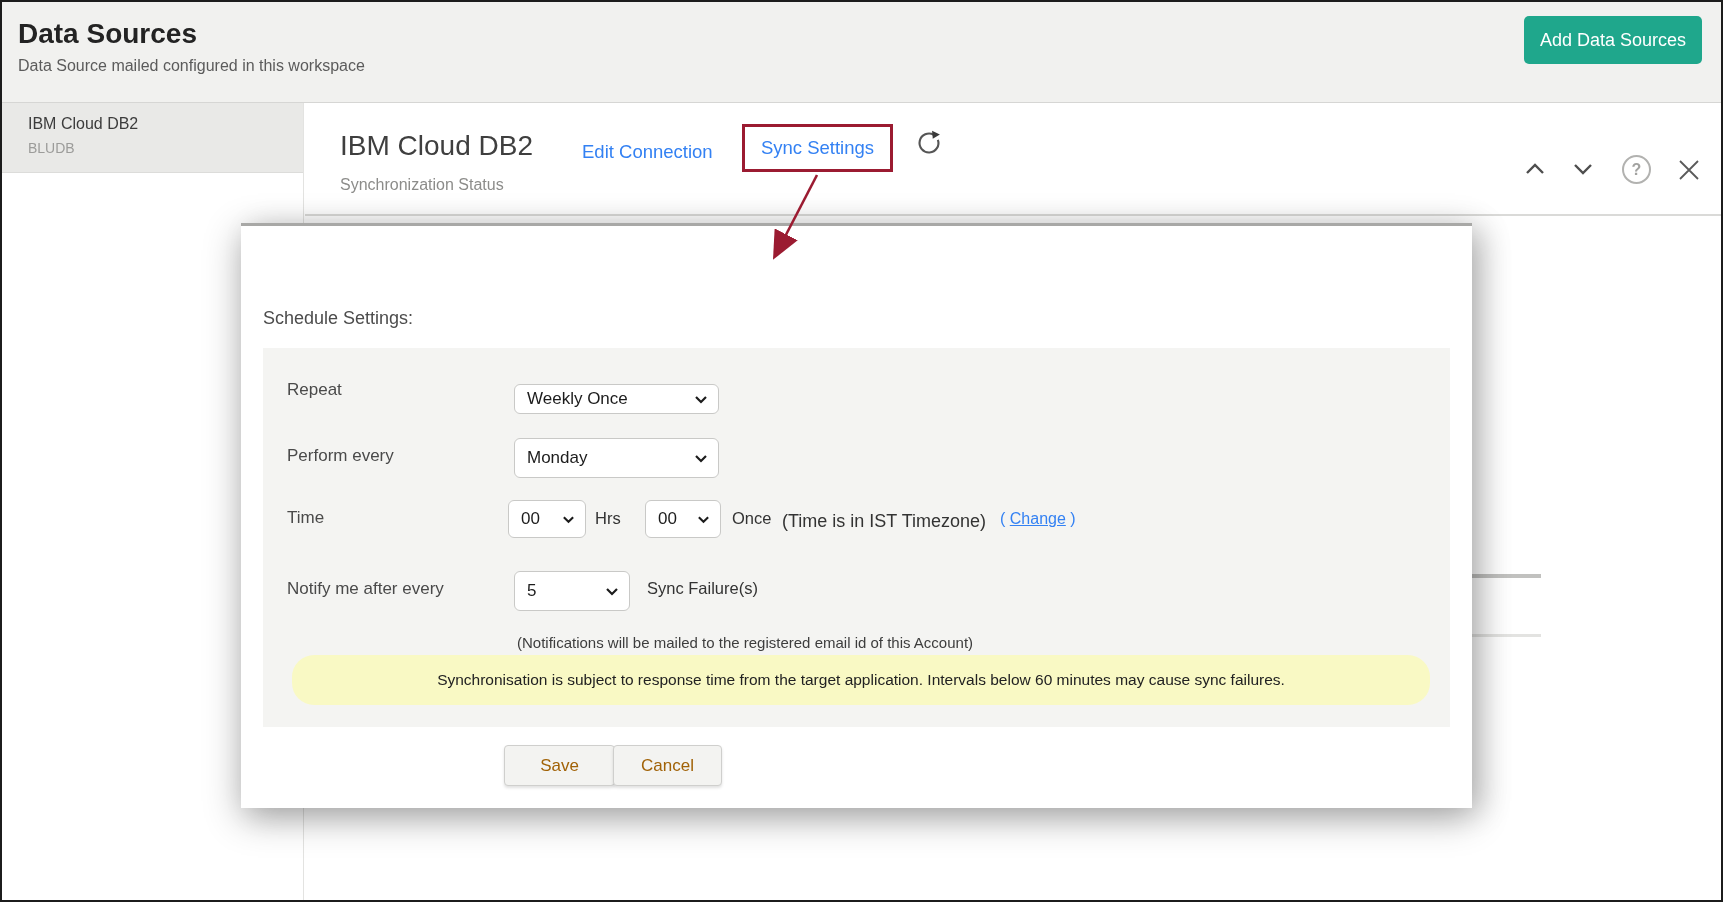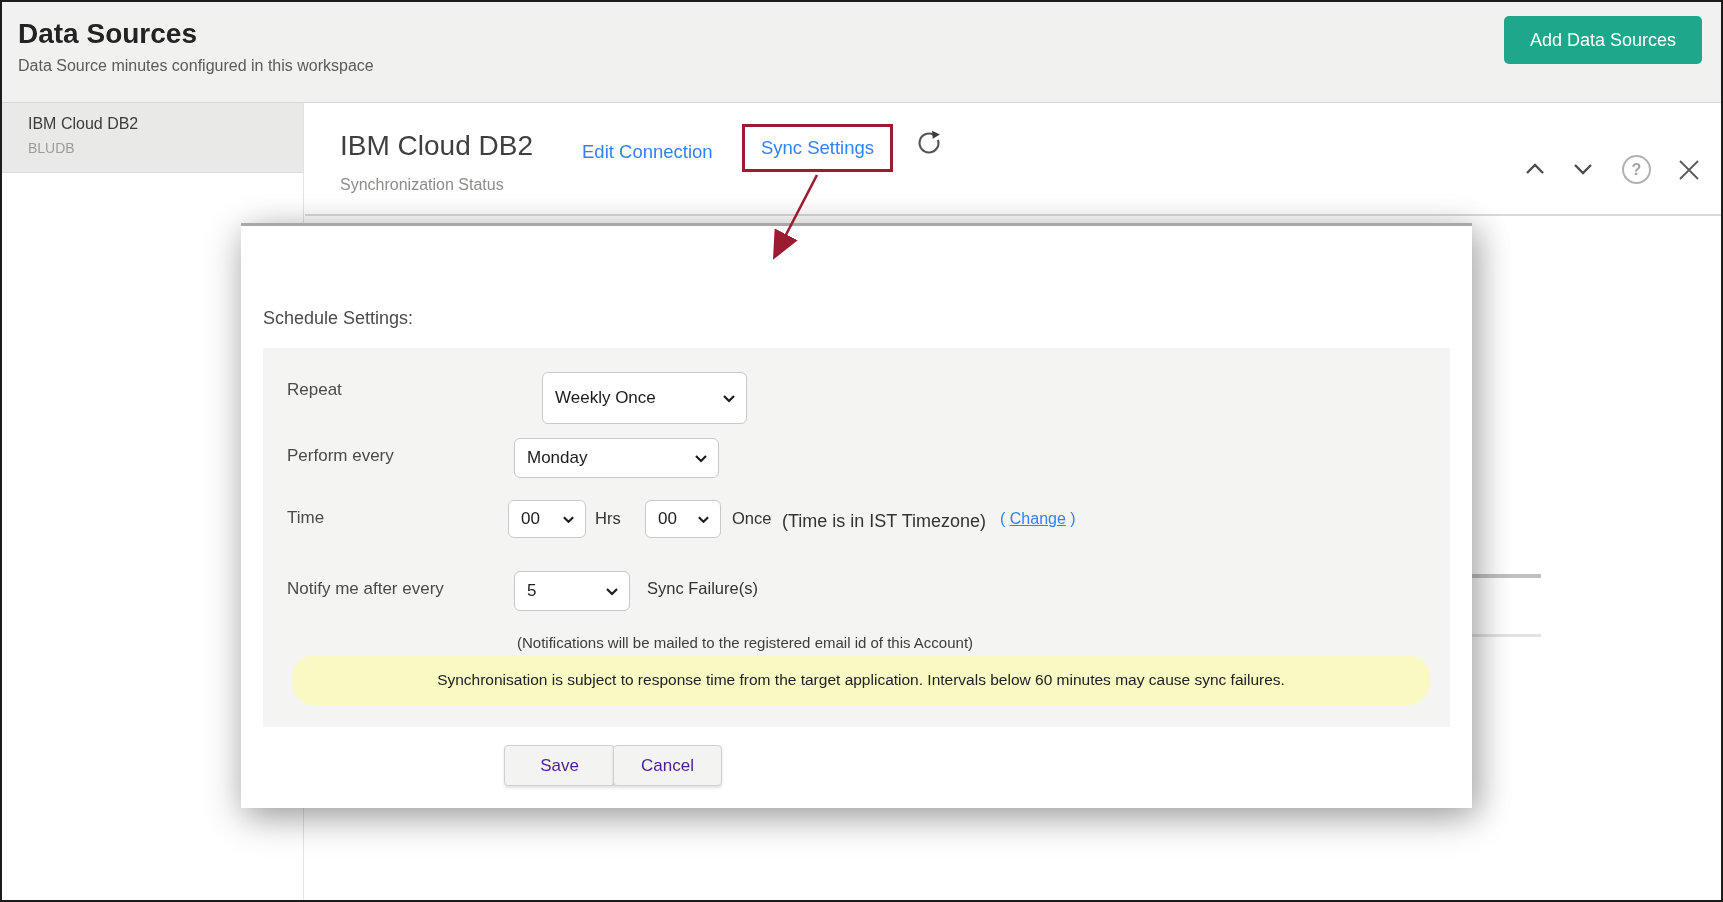--- a/index.html
+++ b/index.html
@@ -9,21 +9,21 @@
     --warning-bg:#f9f9c4;
   }
   *{box-sizing:border-box;margin:0;padding:0}
   body{background:#fff;font-family:"Liberation Sans","DejaVu Sans",sans-serif;}
   #screen{position:relative;width:1723px;height:902px;border:2px solid #1c1c1c;background:#fff;overflow:hidden;}
 
   
   .page-header{position:absolute;left:0;top:0;width:100%;height:101px;background:#f1f1ef;border-bottom:1px solid #d6d6d4;}
   .page-title{position:absolute;left:16px;top:16px;font-size:28px;font-weight:700;color:#232323;}
   .page-subtitle{position:absolute;left:16px;top:55px;font-size:16px;color:#5b5b5b;}
-  .add-btn{position:absolute;right:19px;top:14px;height:48px;padding:0 26px;background:var(--accent-green);color:#fff;
+  .add-btn{position:absolute;right:19px;top:14px;height:48px;padding:0 16px;background:var(--accent-green);color:#fff;
     font-size:18px;border:none;border-radius:5px;cursor:pointer;font-family:inherit;}
 
   
   .sidebar{position:absolute;left:0;top:101px;width:302px;height:799px;background:#fff;border-right:1px solid #e3e3e1;}
   .sidebar-item{height:70px;background:#e9e9e7;border-bottom:1px solid #dcdcda;padding:12px 0 0 26px;cursor:pointer;}
   .sidebar-item-name{font-size:16px;color:#3c3c3c;}
   .sidebar-item-detail{font-size:14px;color:#9c9c9a;margin-top:7px;}
 
   
   .main-title{position:absolute;left:338px;top:128px;font-size:28px;color:#3f3f3f;}
@@ -49,50 +49,50 @@
   .modal-header{position:absolute;left:0;top:0;width:100%;height:60px;background:#f4f4f2;border-bottom:1px solid #e7e7e5;}
   .modal-title{position:absolute;left:22px;top:0;line-height:58px;font-size:19.5px;font-weight:700;color:#1e1e1e;}
   .modal-close{position:absolute;right:18px;top:16px;width:26px;height:26px;cursor:pointer;}
   .section-heading{position:absolute;left:22px;top:82px;font-size:18px;color:#4c4c4c;}
   .sched-panel{position:absolute;left:22px;top:122px;width:1187px;height:379px;background:#f4f4f2;}
 
   .row-label{position:absolute;left:24px;font-size:17px;color:#4a4a4a;}
   .sel{position:absolute;background:#fff;border:1px solid #c9c9c7;border-radius:6px;display:flex;align-items:center;
     justify-content:space-between;padding:0 10px 0 12px;font-size:17px;color:#1c1c1c;cursor:pointer;}
   .sel svg{flex:0 0 auto;margin-left:8px;}
-  .lbl-repeat{top:32px;}     .sel-repeat{left:251px;top:24px;width:205px;height:52px;margin-left:28px;}
+  .lbl-repeat{top:32px;}     .sel-repeat{left:251px;top:36px;width:205px;height:30px;}
   .lbl-perform{top:98px;}    .sel-perform{left:251px;top:90px;width:205px;height:40px;}
   .lbl-time{top:160px;}
   .sel-hrs{left:245px;top:152px;width:78px;height:38px;}
   .unit-hrs{position:absolute;left:332px;top:161px;font-size:16.5px;color:#333;}
   .sel-mins{left:382px;top:152px;width:76px;height:38px;}
   .unit-mins{position:absolute;left:469px;top:161px;font-size:16.5px;color:#333;}
   .tz-note{position:absolute;left:519px;top:163px;font-size:18px;color:#333;}
   .change-link{position:absolute;left:737px;top:162px;font-size:16px;color:var(--link-blue);cursor:pointer;}
   .change-link .u{text-decoration:underline;}
   .lbl-notify{top:231px;}    .sel-notify{left:251px;top:223px;width:116px;height:40px;}
   .unit-notify{position:absolute;left:384px;top:231px;font-size:16.5px;color:#333;}
   .notify-note{position:absolute;left:254px;top:286px;font-size:15px;color:#3d3d3d;}
   .warning{position:absolute;left:29px;top:307px;width:1138px;height:50px;background:var(--warning-bg);
     display:flex;align-items:center;justify-content:center;font-size:15.5px;color:#222;border-radius:22px;}
   .btn{position:absolute;height:41px;background:#f3f3f1;border:1px solid #cfcfcd;border-radius:4px;
-    box-shadow:0 2px 3px rgba(0,0,0,.12);font-size:17px;color:#4c1d95;cursor:pointer;font-family:inherit;}
+    box-shadow:0 2px 3px rgba(0,0,0,.12);font-size:17px;color:#a16207;cursor:pointer;font-family:inherit;}
   .btn-save{left:263px;top:519px;width:111px;}
   .btn-cancel{left:372px;top:519px;width:109px;}
 
   .arrow-svg{position:absolute;left:0;top:0;z-index:60;pointer-events:none;}
 </style>
 </head>
 <body>
 
 <div id="screen">
 
   <div class="page-header">
     <div class="page-title">Data Sources</div>
-    <div class="page-subtitle">Data Source minutes configured in this workspace</div>
+    <div class="page-subtitle">Data Source mailed configured in this workspace</div>
     <button class="add-btn">Add Data Sources</button>
   </div>
 
   <div class="sidebar">
     <div class="sidebar-item">
       <div class="sidebar-item-name">IBM Cloud DB2</div>
       <div class="sidebar-item-detail">BLUDB</div>
     </div>
   </div>
 

